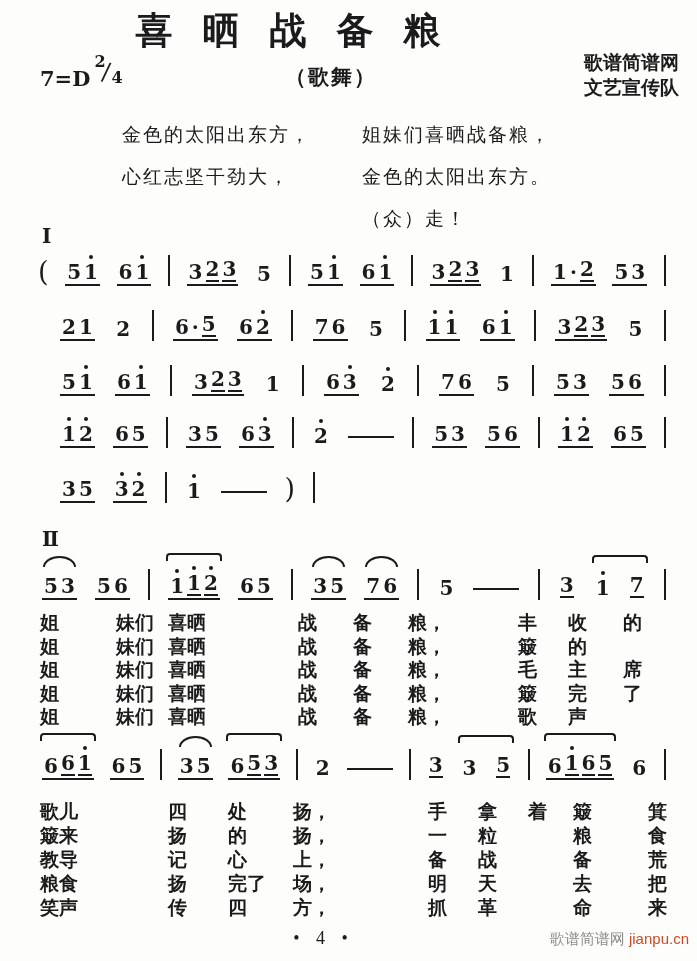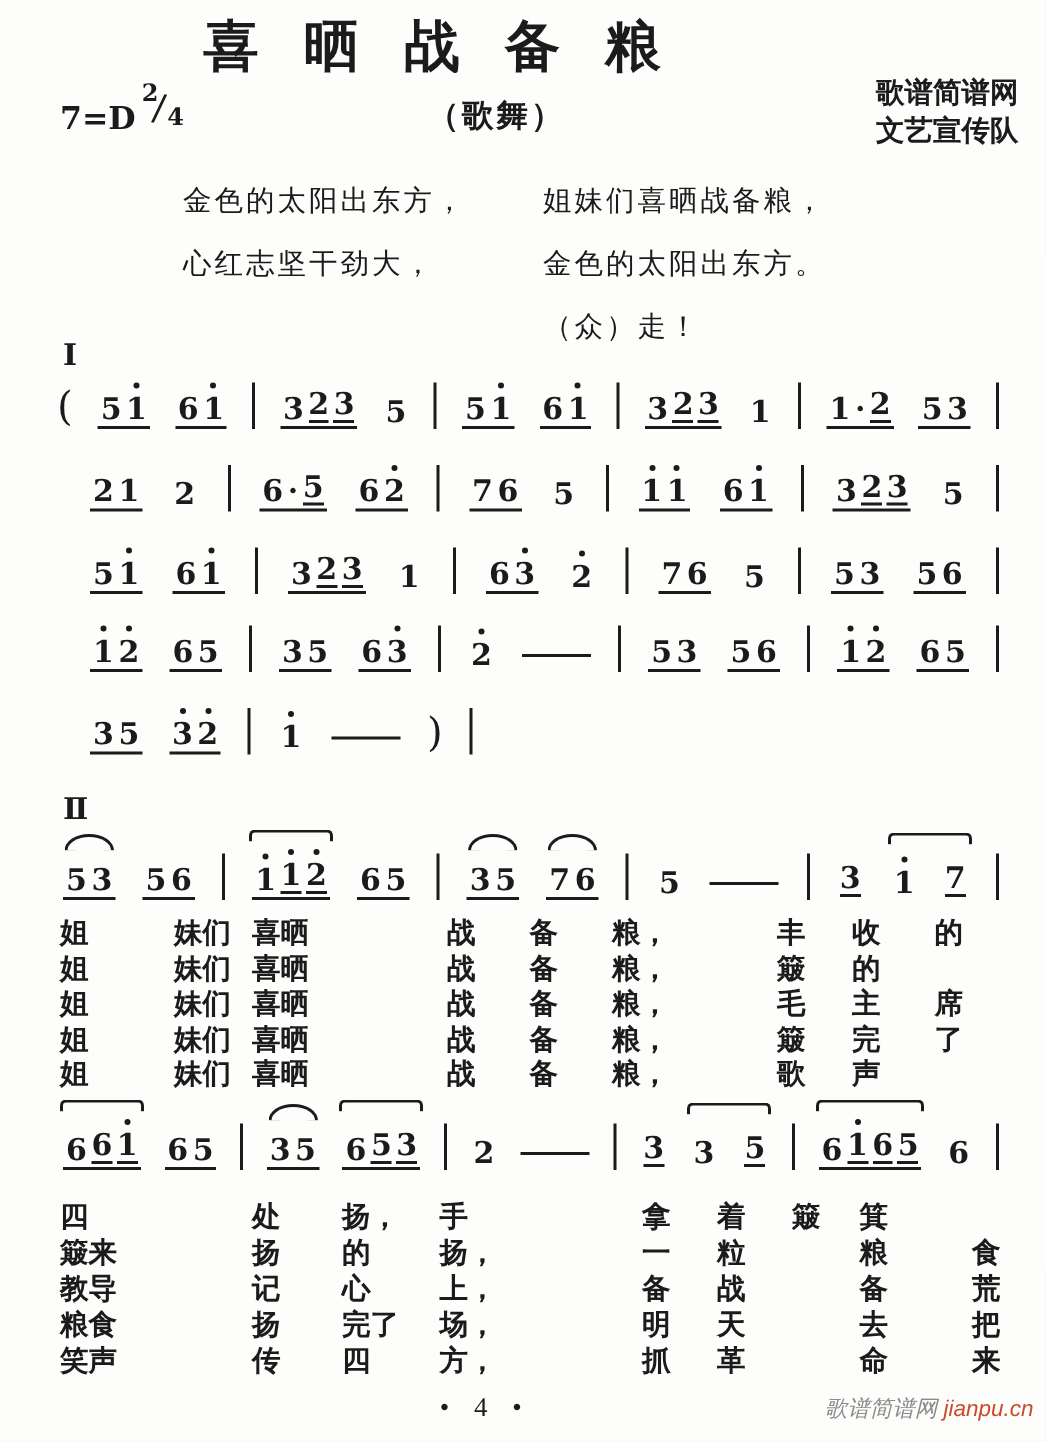--- a/index.html
+++ b/index.html
@@ -61,21 +61,21 @@
   .v2{top:800px;}
   .vrow{display:grid;}
   .v1 .vrow{grid-template-columns:76px 52px 130px 55px 55px 110px 50px 55px 1fr;line-height:23.5px;}
   .v2 .vrow{grid-template-columns:128px 60px 65px 135px 50px 50px 45px 75px 1fr;line-height:24px;}
   .vcell{white-space:nowrap;}
 
   
   .footer-page{position:absolute;top:928px;left:0;width:697px;text-align:center;font-size:18px;letter-spacing:6px;
                transform:translateX(-25px);}
   .watermark{position:absolute;top:930px;right:8px;font-size:15px;color:#8c8c8c;
-             font-family:"Liberation Sans","DejaVu Sans",sans-serif;font-style:italic;}
+             font-family:"Liberation Sans","DejaVu Sans",sans-serif;}
   .watermark .wm-url{color:#cb4a28;}
 </style>
 </head>
 <body>
 
 <div class="page">
 
   <div class="title">喜晒战备粮</div>
 
   <div class="keysig">
@@ -805,20 +805,21 @@
         <div class="note">
           <div class="hdot hidden"></div>
           <div class="ch">6</div>
         </div>
       </div>
       <div class="bar"></div>
     </div>
 
   <div class="verse v2" id="verse2">
       <div class="vrow">
+        <div class="vcell">歌儿</div>
         <div class="vcell">四</div>
         <div class="vcell">处</div>
         <div class="vcell">扬，</div>
         <div class="vcell">手</div>
         <div class="vcell">拿</div>
         <div class="vcell">着</div>
         <div class="vcell">簸</div>
         <div class="vcell">箕</div>
       </div>
       <div class="vrow">

